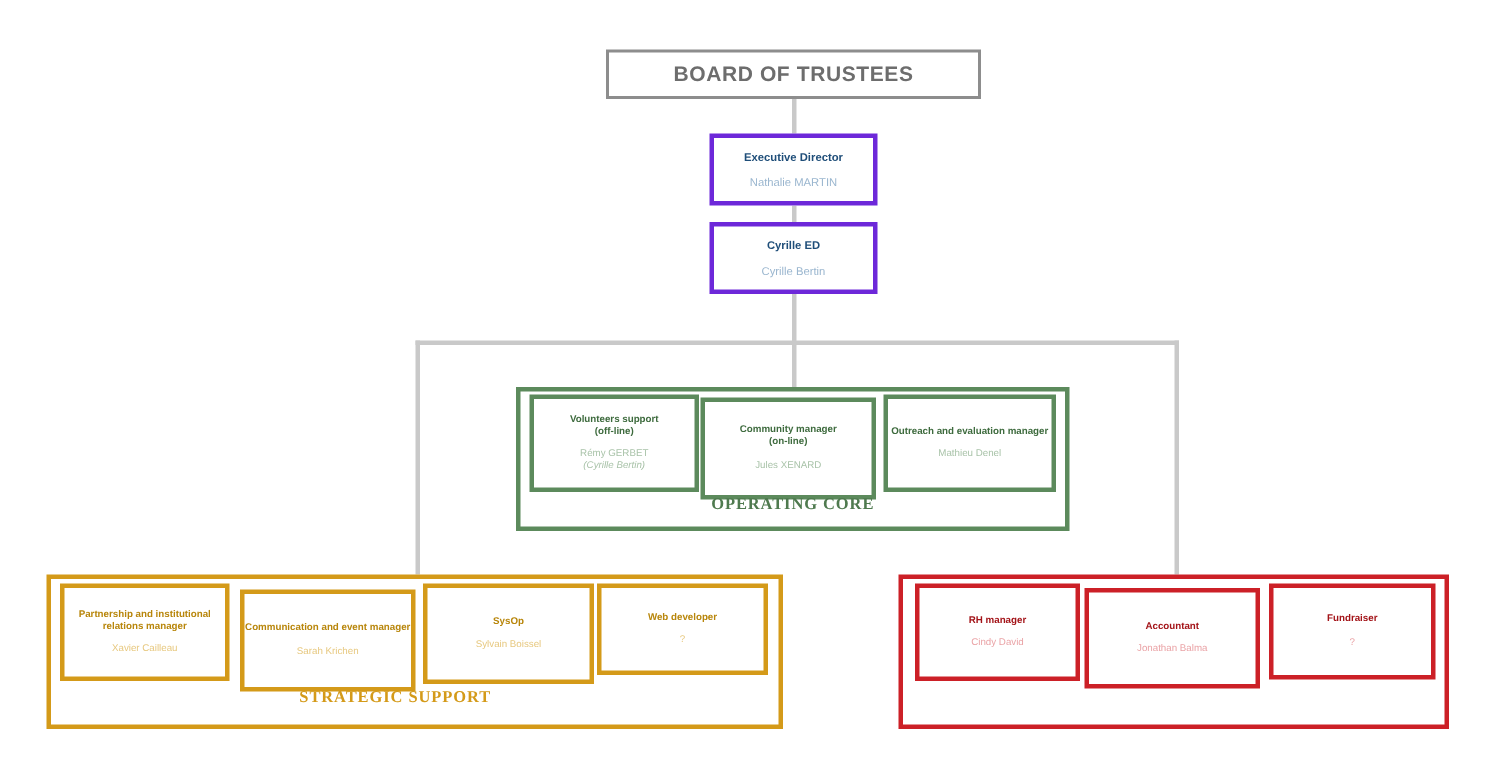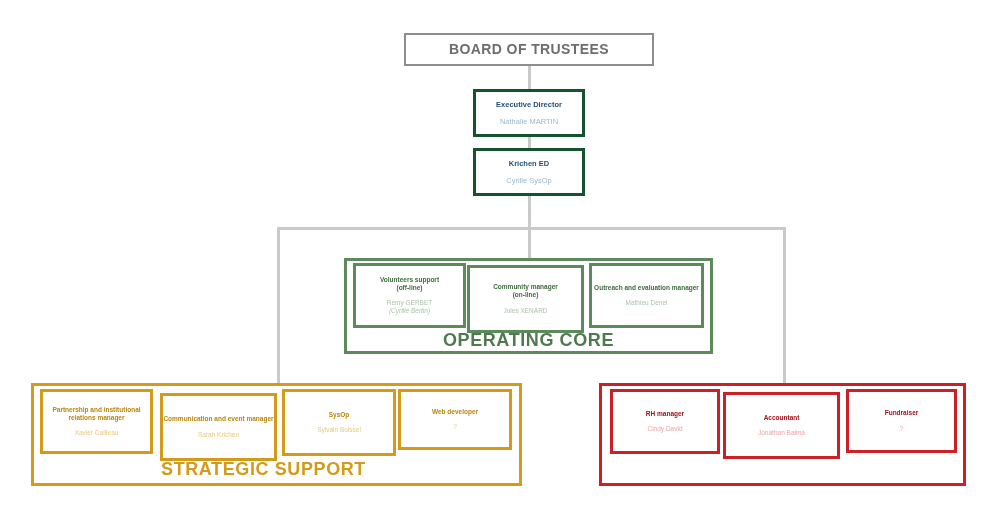--- a/index.html
+++ b/index.html
@@ -61,44 +61,45 @@
     justify-content: center;
   }
   #board .role {
     font-size: 14px;
     letter-spacing: 0.4px;
     color: #6d6d6d;
   }
 
   
   .blue-node {
-    border: 3px solid #14532d;
+    border: 3px solid #6d28d9;
     width: 112px;
     height: 48px;
   }
   .blue-node .role { font-size: 7.5px; color: #1f4e79; }
   .blue-node .person { font-size: 7.5px; color: #9ab6cf; }
 
   #exec-director { left: 473px; top: 89px; }
   #deputy-ed     { left: 473px; top: 148px; }
 
   
   .group {
     position: absolute;
     background: #ffffff;
     box-sizing: border-box;
     border-width: 3px;
     border-style: solid;
   }
   .group-title {
     position: absolute;
     font-weight: bold;
-    font-size: 18px;
+    font-size: 11px;
     letter-spacing: 0.6px;
     white-space: nowrap;
+    font-family: Liberation Serif, serif;
   }
 
   
   #operating-core {
     left: 344px; top: 258px; width: 369px; height: 96px;
     border-color: #5c8a5c;
   }
   #operating-core-title {
     left: 344px; top: 330px; width: 369px;
     text-align: center;
@@ -170,22 +171,22 @@
   <div class="node" id="board">
     <div class="role">BOARD OF TRUSTEES</div>
   </div>
 
   <div class="node blue-node" id="exec-director">
     <div class="role">Executive Director</div>
     <div class="person">Nathalie MARTIN</div>
   </div>
 
   <div class="node blue-node" id="deputy-ed">
-    <div class="role">Krichen ED</div>
-    <div class="person">Cyrille SysOp</div>
+    <div class="role">Cyrille ED</div>
+    <div class="person">Cyrille Bertin</div>
   </div>
 
   <div class="group" id="operating-core"></div>
 
   <div class="node green-node" id="volunteers-support">
     <div class="role">
       <span>Volunteers support</span><br>
       <span>(off-line)</span>
     </div>
     <div class="person">

